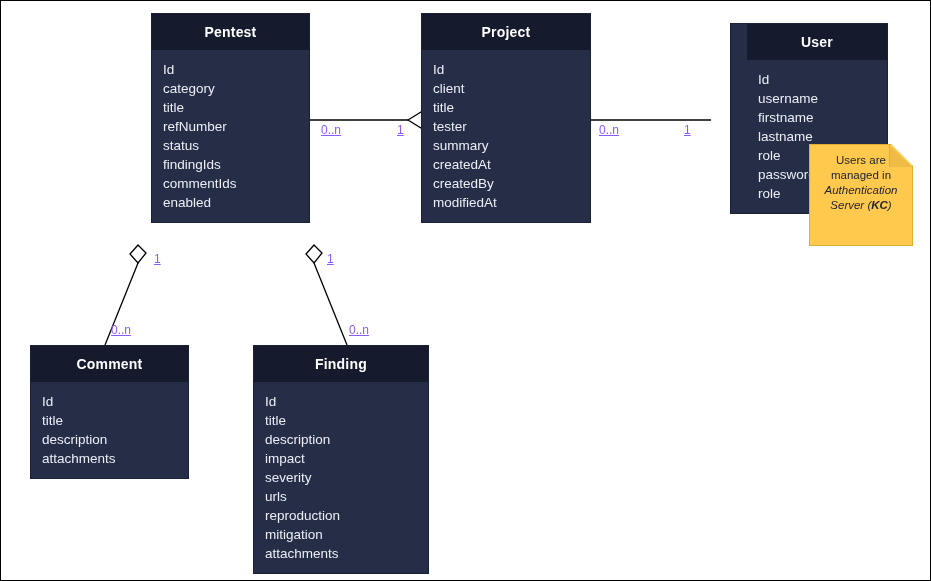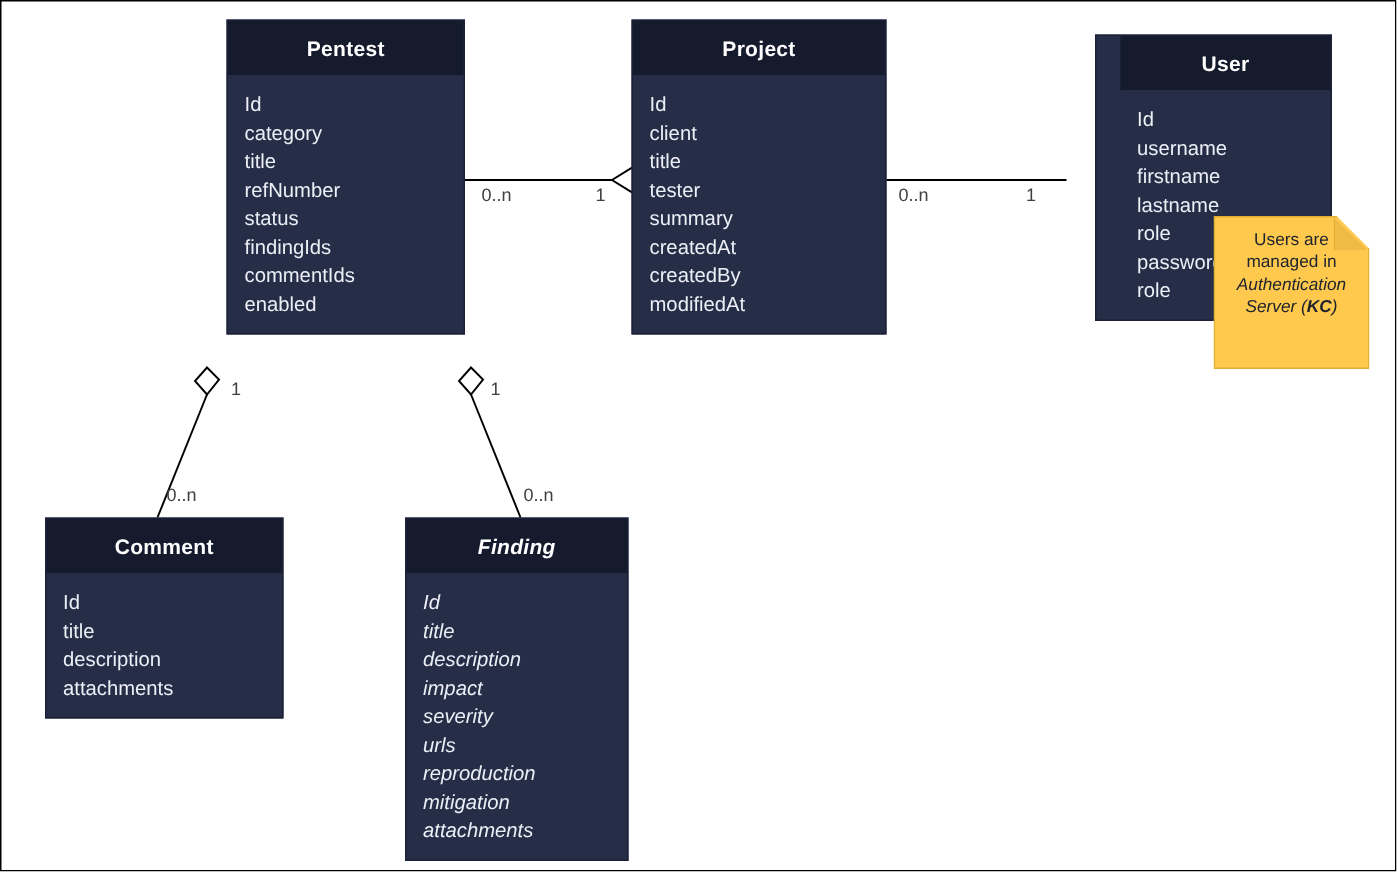--- a/index.html
+++ b/index.html
@@ -51,23 +51,24 @@
   }
   .uml-attrs li {
     color: #eceff6;
     font-size: 13.5px;
     line-height: 19px;
     white-space: nowrap;
   }
   .mult {
     position: absolute;
     font-size: 12px;
-    color: #404040;
+    color: #8b5cf6;
     z-index: 4;
     white-space: nowrap;
+    text-decoration: underline;
   }
   .note {
     position: absolute;
     background: #ffc94d;
     border: 1px solid #e0ae33;
     box-sizing: border-box;
     z-index: 5;
     color: #20242e;
     font-size: 11.5px;
     line-height: 15px;
@@ -151,21 +152,21 @@
   <div class="uml-class" style="left:29px; top:344px; width:159px;">
     <div class="uml-header">Comment</div>
     <ul class="uml-attrs">
       <li>Id</li>
       <li>title</li>
       <li>description</li>
       <li>attachments</li>
     </ul>
   </div>
 
-  <div class="uml-class" style="left:269px; top:344px; width:149px;font-style:italic;">
+  <div class="uml-class" style="left:252px; top:344px; width:176px;">
     <div class="uml-header">Finding</div>
     <ul class="uml-attrs">
       <li>Id</li>
       <li>title</li>
       <li>description</li>
       <li>impact</li>
       <li>severity</li>
       <li>urls</li>
       <li>reproduction</li>
       <li>mitigation</li>

